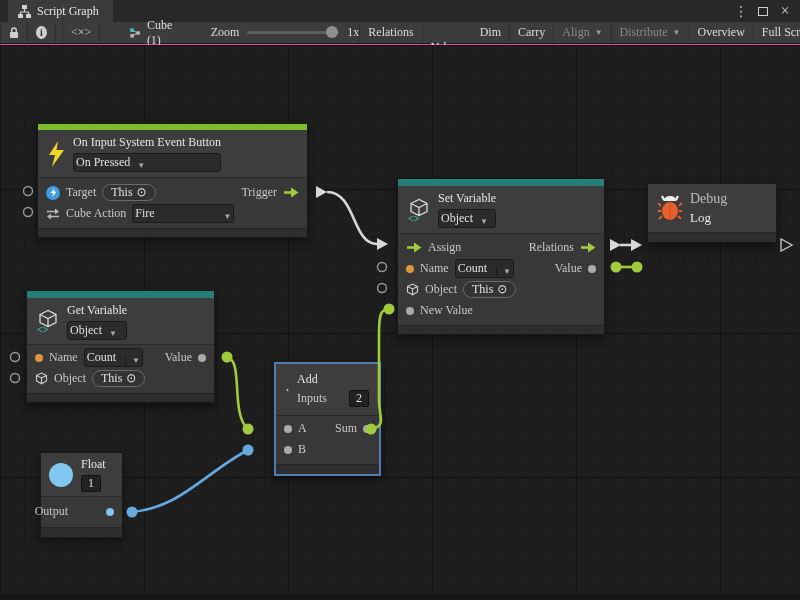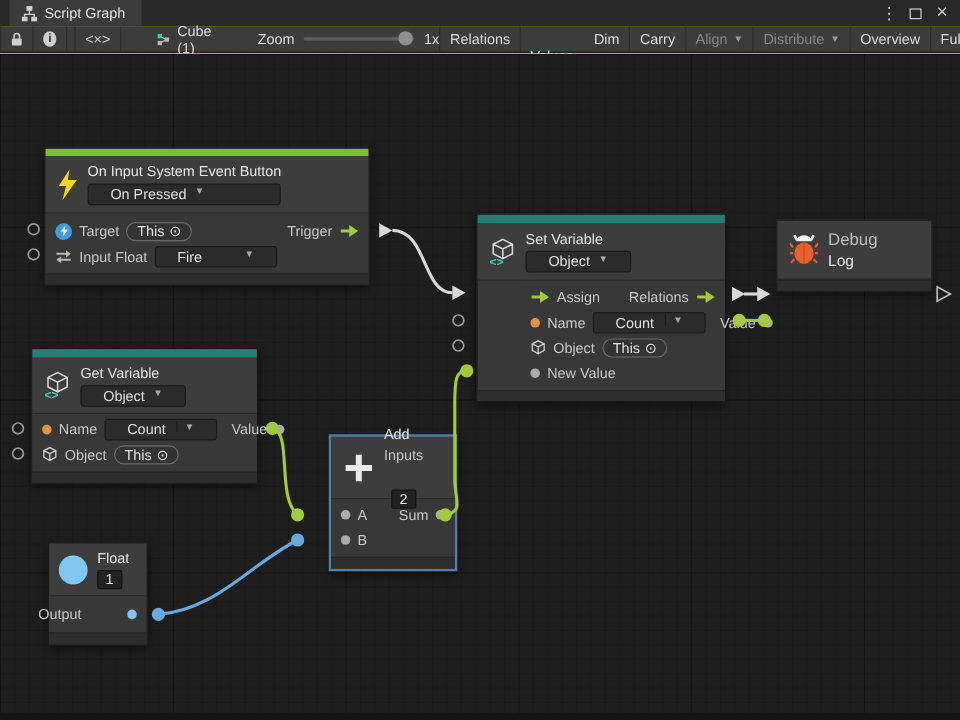--- a/index.html
+++ b/index.html
@@ -1,18 +1,18 @@
 <!DOCTYPE html>
 <html><head>
 <meta charset="utf-8">
 <style>
   * { margin:0; padding:0; box-sizing:border-box; }
   html,body { width:800px; height:600px; overflow:hidden; background:#1e1e1e;
     font-family:"Liberation Sans","DejaVu Sans",sans-serif; font-size:12px; color:#c8c8c8; }
-  .window { position:relative; width:800px; height:600px; background:#84cc16; overflow:hidden; }
+  .window { position:relative; width:800px; height:600px; background:#ec4899; overflow:hidden;font-family:Liberation Serif, serif; }
 
   
   .tabbar { position:absolute; top:0; left:0; right:0; height:22px; background:#282828;
     display:flex; align-items:center; }
   .tab { height:22px; margin-left:8px; padding:0 14px 0 10px; background:#3b3b3b;
     display:flex; align-items:center; gap:6px; color:#e4e4e4; }
   .win-controls { margin-left:auto; display:flex; align-items:center; gap:4px; padding-right:6px; }
   .win-btn { width:18px; height:18px; display:flex; align-items:center; justify-content:center;
     color:#cfcfcf; font-size:14px; }
   .maximize-box { width:10px; height:9px; border:1.5px solid #cfcfcf; }
@@ -56,22 +56,22 @@
     border-bottom:1px solid #282828; }
   .hdr-col { display:flex; flex-direction:column; gap:3px; justify-content:center; }
   .title { color:#e6e6e6; }
   .subtitle { color:#bdbdbd; font-size:14px; }
   .title-lg { color:#e9e9e9; font-size:13px; }
   .body { background:#383838; }
   .row { height:21px; display:flex; align-items:center; gap:6px; padding:0 8px; }
   .spacer { flex:1; }
   .ftr { background:#2e2e2e; border-top:1px solid #242424; }
 
-  .dd { display:inline-flex; align-items:flex-start; gap:7px; background:#2b2b2b;
-    border:1px solid #1a1a1a; border-radius:3px; padding:1px 18px; color:#e0e0e0; }
+  .dd { display:inline-flex; align-items:flex-end; gap:7px; background:#2b2b2b;
+    border:1px solid #1a1a1a; border-radius:3px; padding:1px 2px; color:#e0e0e0; }
   .dd .caret { font-size:8px; color:#a8a8a8; }
   .dd.split .caret { border-left:1px solid #1a1a1a; padding-left:6px; margin-left:2px; }
   .dd.wide { width:102px; } .dd.wide .caret { margin-left:auto; }
   .pill { display:inline-flex; align-items:center; gap:4px; background:#333;
     border:1px solid #6b6b6b; border-radius:9px; padding:0 8px; color:#e2e2e2; }
   .numfield { background:#222; border:1px solid #121212; border-radius:2px;
     padding:0 6px; color:#e0e0e0; }
 
   .dot { width:8px; height:8px; border-radius:50%; flex:none; }
   .dot.gray { background:#ababab; } .dot.orange { background:#e2953f; } .dot.blue { background:#82c7ef; }
@@ -188,21 +188,21 @@
           <path d="M1,5.5 H9" stroke="#9fcb3c" stroke-width="2.6"></path>
             <polygon points="8,0.5 8,10.5 15.5,5.5" fill="#9fcb3c"></polygon>
         </svg>
       </div>
       <div class="row">
         <svg width="14" height="12" viewBox="0 0 14 12">
           <path d="M1,3.5 H9 M13,8.5 H5" stroke="#b8b8b8" stroke-width="1.6"></path>
           <polygon points="9,0.5 13,3.5 9,6.5" fill="#b8b8b8"></polygon>
           <polygon points="5,5.5 1,8.5 5,11.5" fill="#b8b8b8"></polygon>
         </svg>
-        <span>Input Float</span>
+        <span>Cube Action</span>
         <span class="dd wide">
           <span>Fire</span>
           <span class="caret">▼</span>
         </span>
       </div>
     </div>
     <div class="ftr" style="height:9px;"></div>
   </div>
 
   <div class="node" style="left:397px; top:178px; width:208px;">
@@ -213,21 +213,21 @@
         <text x="0" y="23.5" fill="#38d0bd" font-size="10" font-weight="bold">&lt;&gt;</text>
       </svg>
       <div class="hdr-col">
         <span class="title">Set Variable</span>
         <span class="dd">
           <span>Object</span>
           <span class="caret">▼</span>
         </span>
       </div>
     </div>
-    <div class="body" style="padding:3px 0 4px;margin-left:36px;">
+    <div class="body" style="padding:3px 0 4px;">
       <div class="row">
         <svg width="16" height="11" viewBox="0 0 16 11">
           <path d="M1,5.5 H9" stroke="#9fcb3c" stroke-width="2.6"></path>
             <polygon points="8,0.5 8,10.5 15.5,5.5" fill="#9fcb3c"></polygon>
         </svg>
         <span>Assign</span>
         <span class="spacer"></span>
         <span>Relations</span>
         <svg width="16" height="11" viewBox="0 0 16 11">
           <path d="M1,5.5 H9" stroke="#9fcb3c" stroke-width="2.6"></path>
@@ -321,21 +321,21 @@
     <div class="ftr" style="height:9px;"></div>
   </div>
 
   <div class="node selected" style="left:256px; top:362px; width:107px;">
     <div class="hdr" style="height:52px;">
       <svg width="26" height="26" viewBox="0 0 26 26">
         <path d="M13,2 V24 M2,13 H24" stroke="#e9e9e9" stroke-width="5"></path>
       </svg>
       <div class="hdr-col">
         <span class="title">Add</span>
-        <span style="display:flex; align-items:center; gap:22px;flex-direction:column;">
+        <span style="display:flex; align-items:center; gap:22px;">
           <span>Inputs</span>
           <span class="numfield">2</span>
         </span>
       </div>
     </div>
     <div class="body" style="padding:2px 0 4px;">
       <div class="row">
         <span class="dot gray"></span>
         <span>A</span>
         <span class="spacer"></span>

